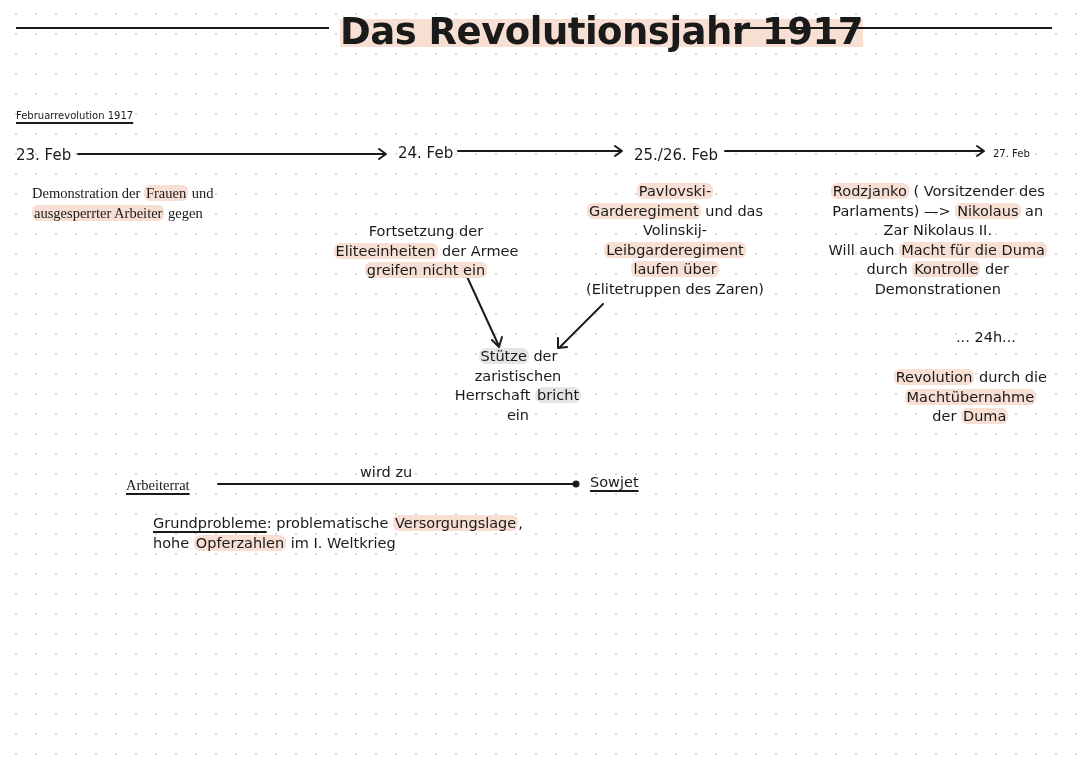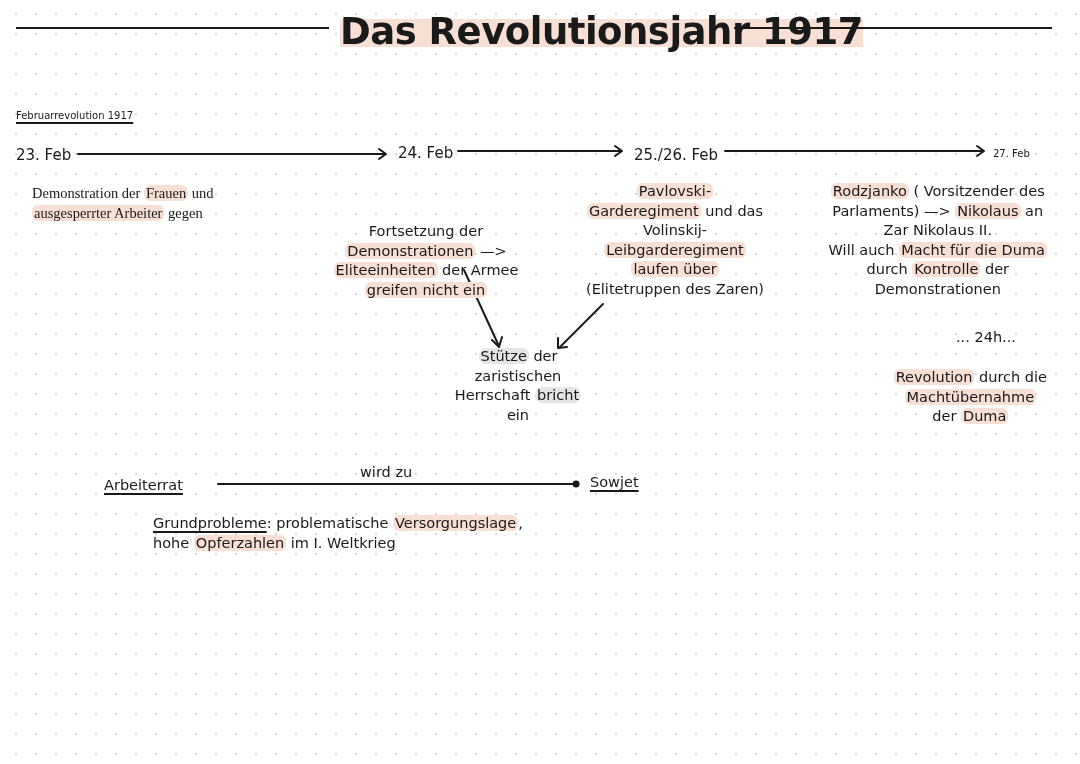--- a/index.html
+++ b/index.html
@@ -63,21 +63,20 @@
   <circle cx="576" cy="484" r="3.5" fill="#1a1a1a"></circle>
 </svg>
 
 <div class="abs txt" style="left:32px; top:184px;font-family:Liberation Serif, serif;">
   <div><span>Demonstration der </span><span class="hl">Frauen</span><span> und</span></div>
   <div><span class="hl">ausgesperrter Arbeiter</span><span> gegen</span></div>
 </div>
 
 <div class="abs txt center" style="left:316px; top:182px; width:220px;margin-top:40px;">
   <div>Fortsetzung der</div>
-  <div><span class="hl">Demonstrationen</span><span> —&gt;</span></div>
   <div><span class="hl">Eliteeinheiten</span><span> der Armee</span></div>
   <div><span class="hl">greifen nicht ein</span></div>
 </div>
 
 <div class="abs txt center" style="left:570px; top:182px; width:210px;">
   <div><span class="hl">Pavlovski-</span></div>
   <div><span class="hl">Garderegiment</span><span> und das</span></div>
   <div><span>Volinskij-</span></div>
   <div><span class="hl">Leibgarderegiment</span></div>
   <div><span class="hl">laufen über</span></div>
@@ -101,20 +100,20 @@
   <div><span>der </span><span class="hl">Duma</span></div>
 </div>
 
 <div class="abs txt center" style="left:428px; top:347px; width:180px;">
   <div><span class="hl-strong">Stütze</span><span> der</span></div>
   <div>zaristischen</div>
   <div><span>Herrschaft </span><span class="hl-strong">bricht</span></div>
   <div>ein</div>
 </div>
 
-<div class="abs txt u" style="left:104px; top:476px;">Arbeiterrat</div>
+<div class="abs txt u" style="left:126px; top:476px;font-family:Liberation Serif, serif;">Arbeiterrat</div>
 <div class="abs txt" style="left:360px; top:463px;">wird zu</div>
 <div class="abs txt u" style="left:590px; top:473px;">Sowjet</div>
 
 <div class="abs txt" style="left:153px; top:514px;">
   <div><span class="u">Grundprobleme</span><span>: problematische </span><span class="hl">Versorgungslage</span><span>,</span></div>
   <div><span>hohe </span><span class="hl">Opferzahlen</span><span> im I. Weltkrieg</span></div>
 </div>
 
 </body></html>

